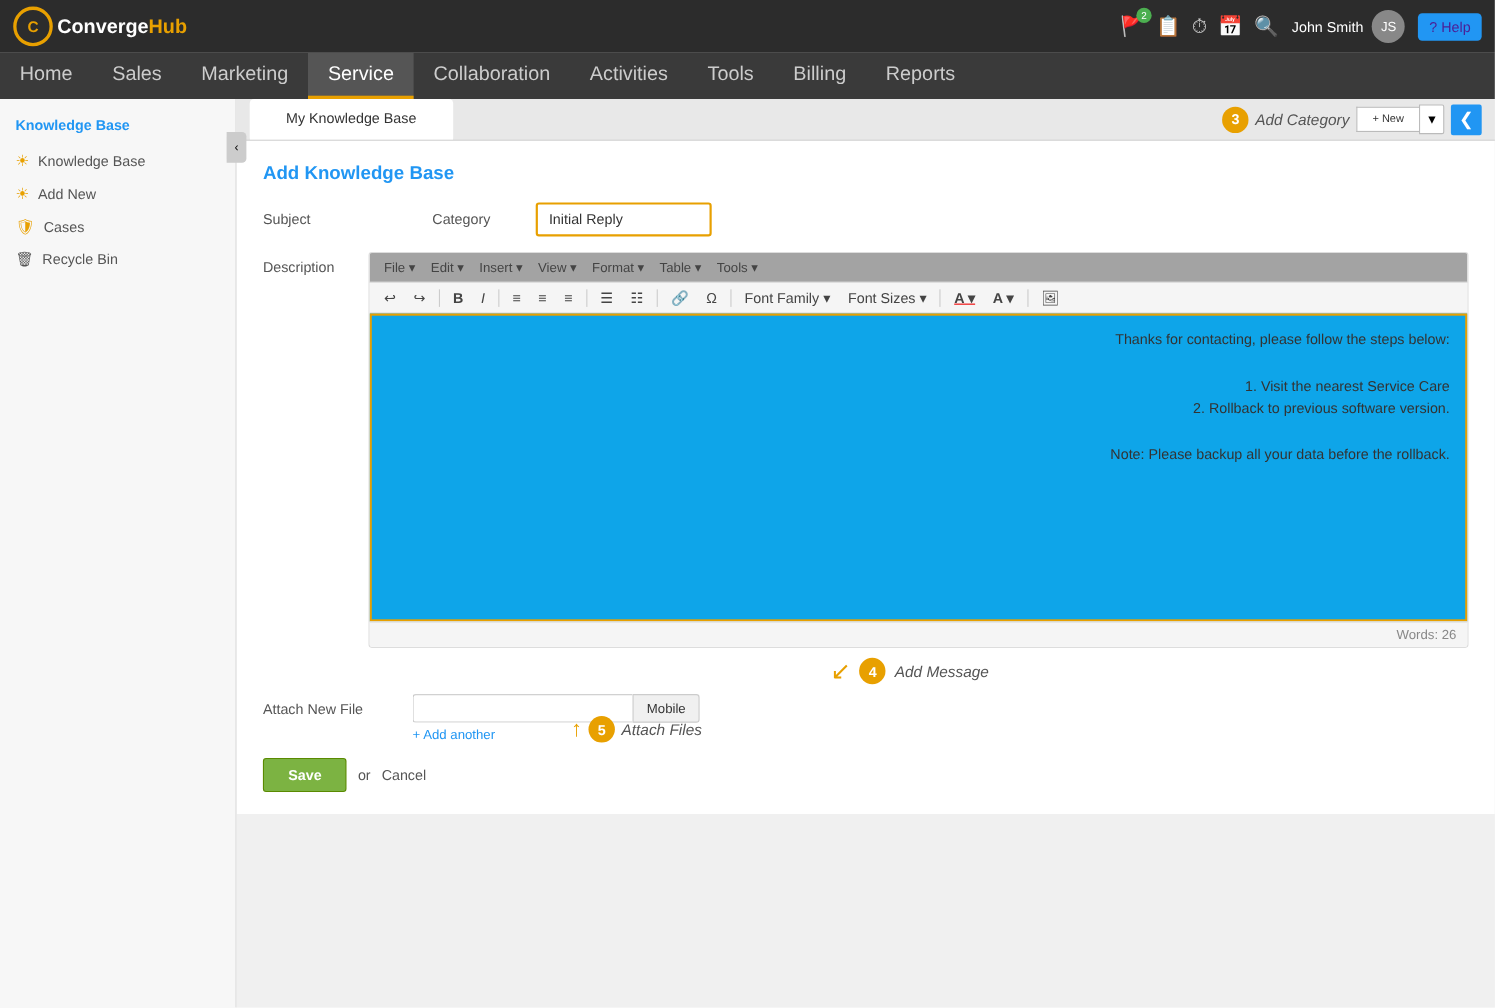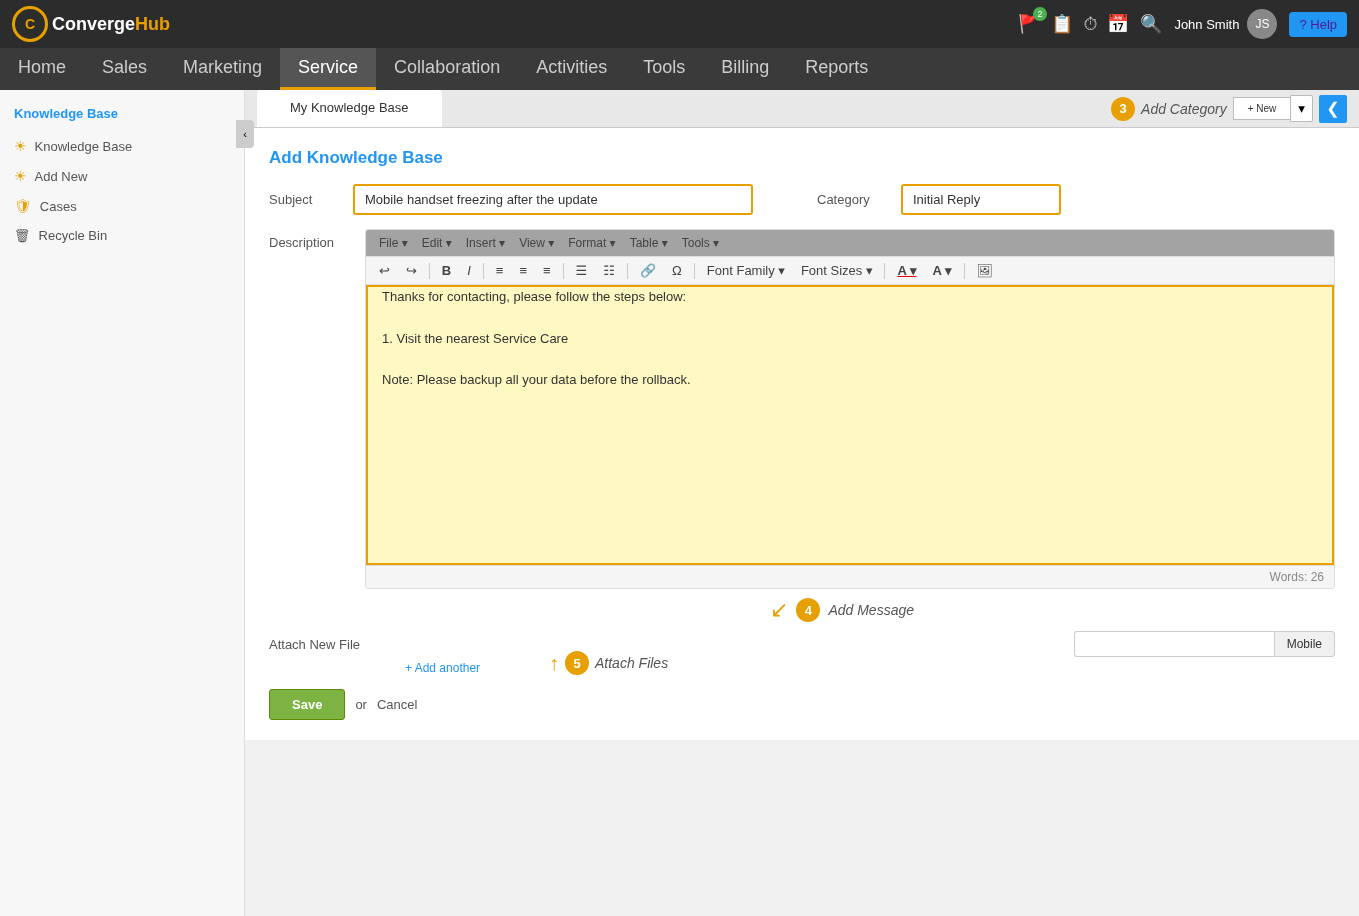--- a/index.html
+++ b/index.html
@@ -54,21 +54,21 @@
       color: #ccc; padding: 0 18px; display: flex; align-items: center;
       cursor: pointer; font-size: 18px; border-bottom: 3px solid transparent;
     }
     .nav-item.active { color: #fff; background: #555; border-bottom: 3px solid #e8a000; }
 
     
     #main-layout { display: flex; height: calc(100vh - 90px); }
 
     
     #sidebar {
-      width: 245px; background: #f7f7f7; border-right: 1px solid #ddd;
+      width: 215px; background: #f7f7f7; border-right: 1px solid #ddd;
       flex-shrink: 0; padding: 10px 0;
     }
     #sidebar-title {
       color: #2196f3; font-size: 13px; font-weight: bold; padding: 6px 14px 10px;
     }
     .sidebar-item {
       display: flex; align-items: center; gap: 8px;
       padding: 7px 14px; cursor: pointer; color: #555; font-size: 13px;
     }
     .sidebar-icon { color: #e8a000; font-size: 14px; }
@@ -118,21 +118,21 @@
     #back-btn {
       background: #2196f3; border: none; color: #fff; width: 28px; height: 28px;
       border-radius: 2px; cursor: pointer; display: flex; align-items: center; justify-content: center;
       font-size: 16px;
     }
 
     
     #form-container { background: #fff; margin: 0; padding: 20px 24px 20px; }
     #form-title { font-size: 17px; font-weight: bold; color: #2196f3; margin-bottom: 16px; }
 
-    .form-row { display: flex; align-items: center; margin-bottom: 14px; gap: 4px; }
+    .form-row { display: flex; align-items: center; margin-bottom: 14px; gap: 14px; }
     .form-label { font-size: 13px; color: #555; min-width: 80px; }
     .form-input {
       border: 2px solid #e8a000; border-radius: 3px; padding: 6px 10px;
       font-size: 13px; flex: 1; outline: none; color: #333;
     }
     .category-select {
       border: 2px solid #e8a000; border-radius: 3px; padding: 6px 10px;
       font-size: 13px; min-width: 160px; color: #333; background: #fff; cursor: pointer;
       appearance: none; -webkit-appearance: none;
     }
@@ -150,31 +150,31 @@
     .menu-sep { width: 1px; height: 16px; background: #ccc; margin: 0 3px; }
     #editor-toolbar {
       background: #f5f5f5; border-bottom: 1px solid #ddd;
       display: flex; flex-wrap: wrap; align-items: center; gap: 2px; padding: 3px 6px;
     }
     .tool-btn {
       background: none; border: 1px solid transparent; padding: 2px 6px; cursor: pointer;
       font-size: 13px; color: #444; border-radius: 2px; display: flex; align-items: center;
     }
     #editor-content {
-      min-height: 300px; padding: 0 14px; font-size: 13px; line-height: 1.6;
-      background: #fef9c3; outline: none;
+      min-height: 300px; padding: 12px 14px; font-size: 13px; line-height: 1.6;
+      background: #0ea5e9; outline: none; text-align: right;
     }
     #editor-footer {
       background: #f5f5f5; border-top: 1px solid #ddd;
       padding: 4px 10px; text-align: right; font-size: 12px; color: #888;
     }
 
     
     #attach-section { margin-bottom: 14px; }
-    #attach-row { display: flex; align-items: center; gap: 16px; justify-content: space-between; }
+    #attach-row { display: flex; align-items: center; gap: 16px; }
     .attach-label { font-size: 13px; color: #555; min-width: 120px; }
     #file-input-wrapper { display: flex; align-items: center; gap: 0; }
     #file-input {
       border: 1px solid #ccc; border-right: none; padding: 5px 8px;
       font-size: 12px; width: 200px; border-radius: 3px 0 0 3px; outline: none;
     }
     #browse-btn {
       background: #f0f0f0; border: 1px solid #ccc; padding: 5px 12px;
       cursor: pointer; font-size: 12px; border-radius: 0 3px 3px 0; color: #333;
     }
@@ -280,21 +280,20 @@
       </div>
     </div>
 
     <div id="form-container">
       <div id="form-title">Add Knowledge Base</div>
 
       <div style="position:relative;">
 
         <div class="form-row">
           <label class="form-label">Subject</label>
-          <input type="text" class="form-input" style="max-width: 400px;" value="Mobile handset freezing after the update">
           <label class="form-label" style="margin-left:60px;">Category</label>
           <div class="category-wrapper">
             <select class="category-select">
               <option>Initial Reply</option>
               <option>General</option>
               <option>Technical</option>
               <option>Billing</option>
             </select>
           </div>
         </div>
@@ -337,20 +336,21 @@
             <button class="tool-btn" style="font-weight:bold; text-decoration: underline; text-decoration-color:#e00;">A ▾</button>
             <button class="tool-btn" style="font-weight:bold;">A ▾</button>
             <div class="menu-sep"></div>
             <button class="tool-btn">🖼</button>
           </div>
 
           <div id="editor-content" contenteditable="true" style="border: 2px solid rgb(232, 160, 0); min-height: 280px;">
             <p>Thanks for contacting, please follow the steps below:</p>
             <br>
             <p>1. Visit the nearest Service Care</p>
+            <p>2. Rollback to previous software version.</p>
             <br>
             <p>Note: Please backup all your data before the rollback.</p>
           </div>
           <div id="editor-footer">
             <span>Words: 26</span>
           </div>
         </div>
       </div>
 
       <div style="display:flex; justify-content:center; margin: 8px 0 8px 80px; gap:8px; align-items:center;">

